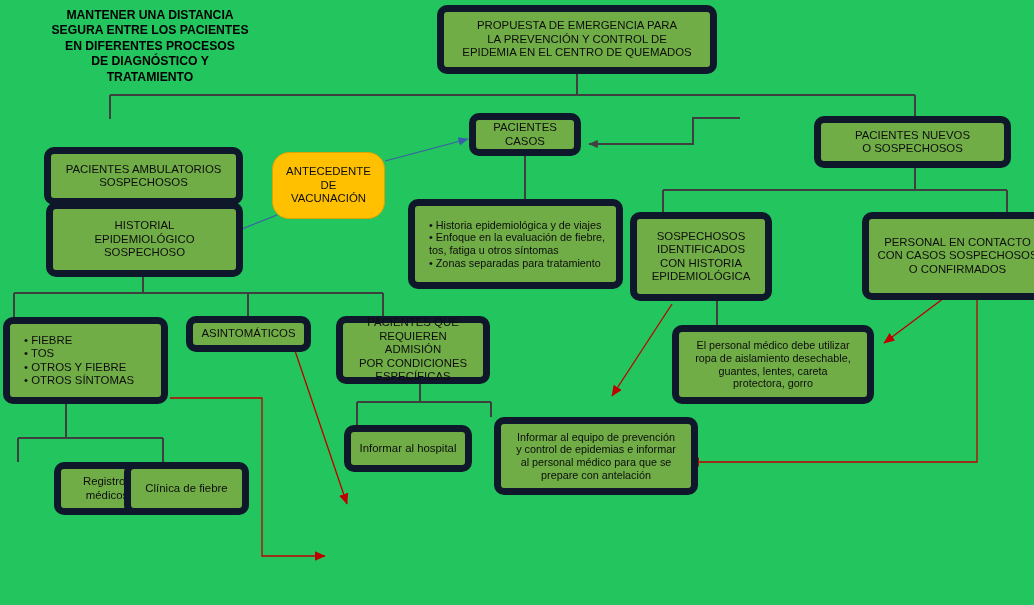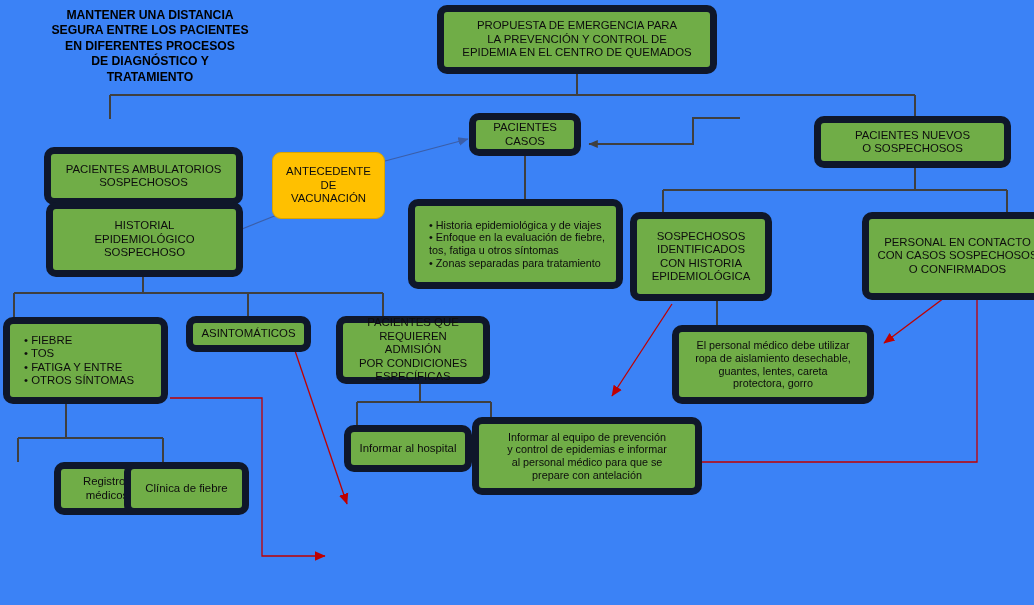--- a/index.html
+++ b/index.html
@@ -4,21 +4,21 @@
 <style>
   html,body{margin:0;padding:0;background:#ffffff;}
   body{
     font-family:"Liberation Sans", sans-serif;
     -webkit-font-smoothing:antialiased;
   }
   #canvas{
     position:relative;
     width:1034px;
     height:605px;
-    background:#3b82f6;
+    background:#22c55e;
     overflow:hidden;
   }
   #wires{
     position:absolute;
     left:0; top:0;
     width:1034px; height:605px;
     pointer-events:none;
   }
   .node{
     position:absolute;
@@ -33,21 +33,21 @@
     padding:4px 7px;
     z-index:5;
   }
   .node.green{
     background:#70ad47;
     border:7px solid #0f172a;
   }
   .node.orange{
     background:#ffc000;
     border:1px solid #d9a400;
-    border-radius:9px;
+    border-radius:17px;
   }
   .node .txt{ width:100%; display:block; }
   .node .txt span{ display:block; }
   .node.listnode{
     justify-content:flex-end;
     text-align:left;
     padding-left:14px;
   }
   .node.listnode .txt{ text-align:left; }
   .node.listnode .txt span{
@@ -212,21 +212,21 @@
       <span>PERSONAL EN CONTACTO</span>
       <span>CON CASOS SOSPECHOSOS</span>
       <span>O CONFIRMADOS</span>
     </span>
   </div>
 
   <div class="node green listnode f11" style="left:3px; top:317px; width:165px; height:87px;">
     <span class="txt">
       <span>• FIEBRE</span>
       <span>• TOS</span>
-      <span>• FATIGA Y ENTRE</span>
+      <span>• OTROS Y FIEBRE</span>
       <span>• OTROS SÍNTOMAS</span>
     </span>
   </div>
 
   <div class="node green f11" style="left:186px; top:316px; width:125px; height:36px;">
     <span class="txt">
       <span>ASINTOMÁTICOS</span>
     </span>
   </div>
 
@@ -260,21 +260,21 @@
       <span>Clínica de fiebre</span>
     </span>
   </div>
 
   <div class="node green f11" style="left:344px; top:425px; width:128px; height:47px;">
     <span class="txt">
       <span>Informar al hospital</span>
     </span>
   </div>
 
-  <div class="node green f105" style="left:472px; top:417px; width:230px; height:78px;">
+  <div class="node green f105" style="left:494px; top:417px; width:204px; height:78px;">
     <span class="txt">
       <span>Informar al equipo de prevención</span>
       <span>y control de epidemias e informar</span>
       <span>al personal médico para que se</span>
       <span>prepare con antelación</span>
     </span>
   </div>
 
 
 </div>

